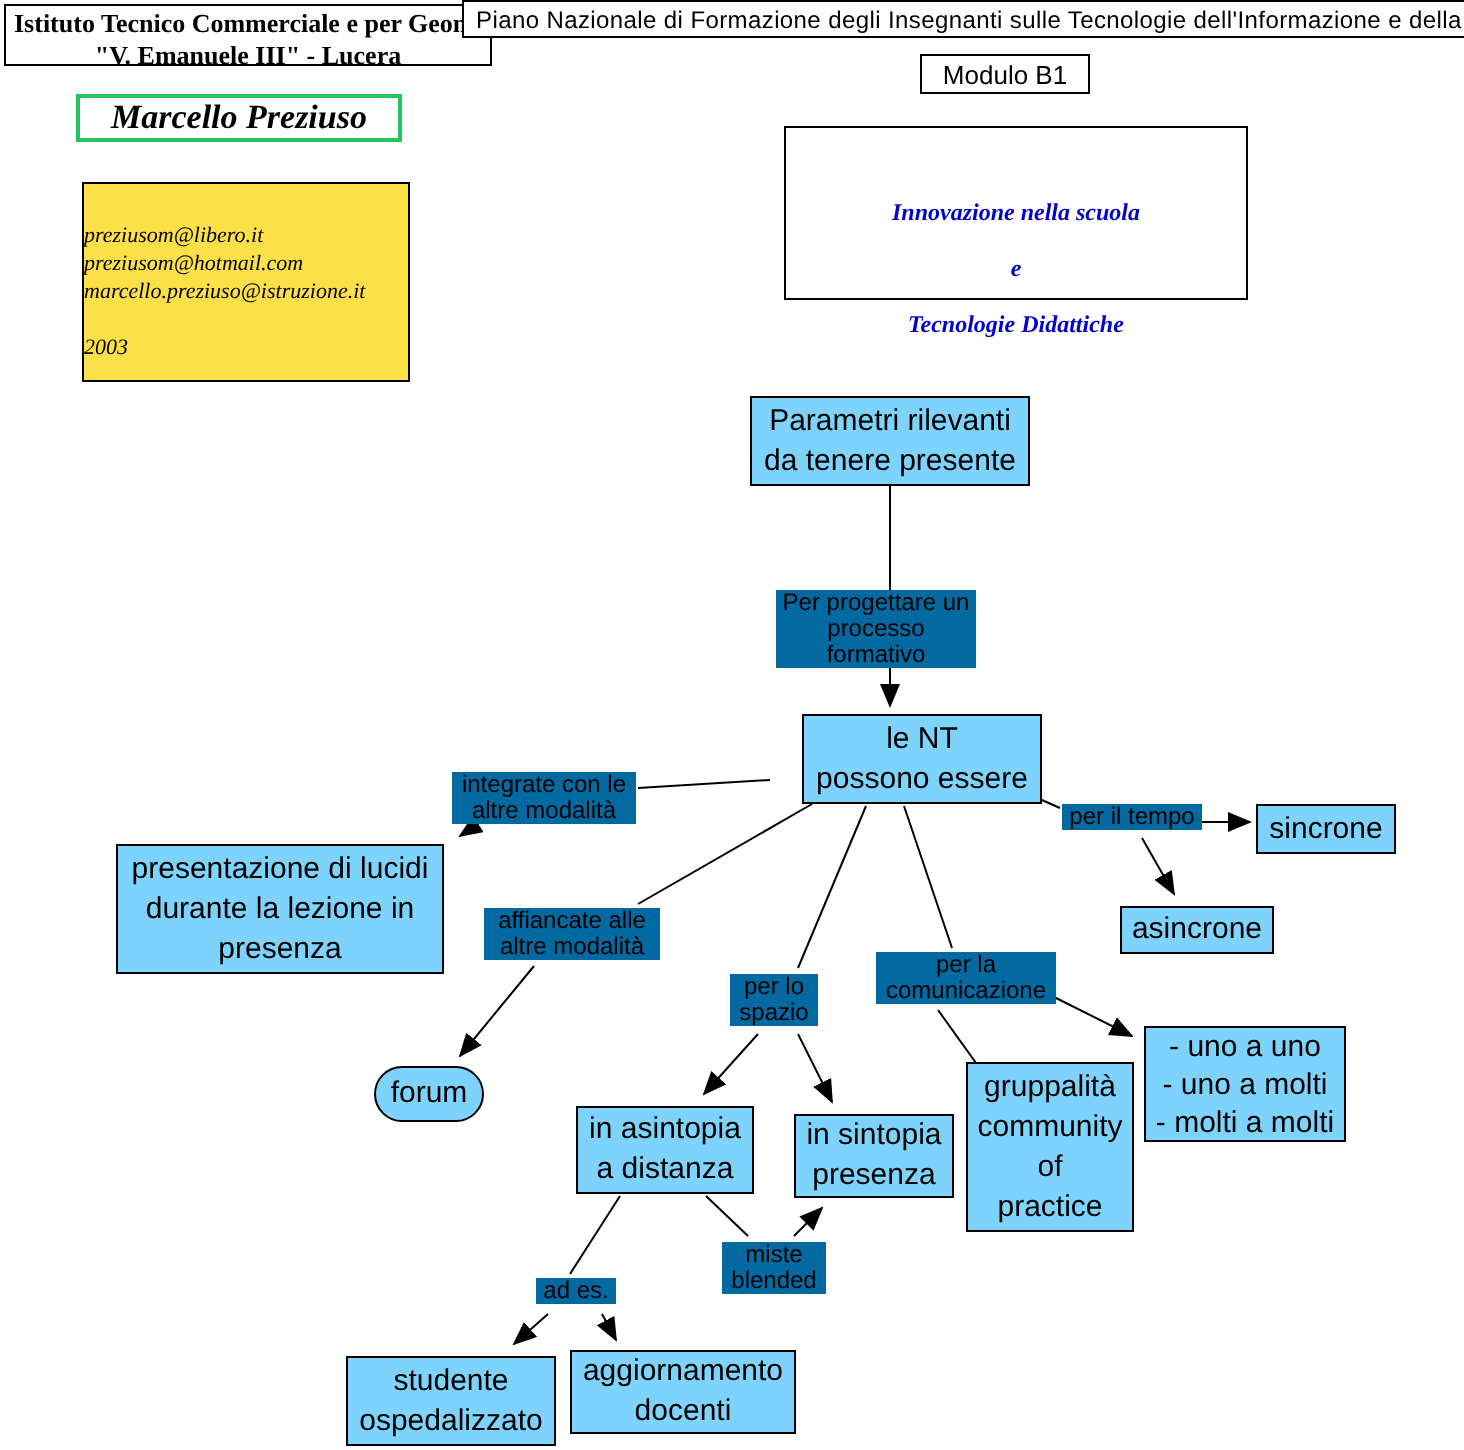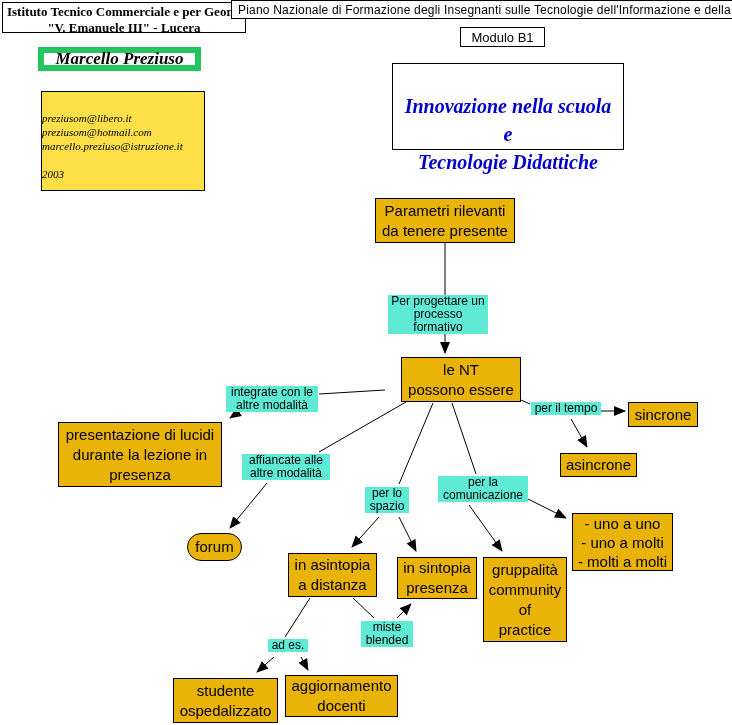--- a/index.html
+++ b/index.html
@@ -3,44 +3,44 @@
 <meta charset="utf-8">
 <style>
   html,body{margin:0;padding:0;background:#fff;}
   .canvas{position:relative;width:732px;height:725px;background:#ffffff;overflow:hidden;
           font-family:"Liberation Sans",sans-serif;color:#000;}
   .abs{position:absolute;box-sizing:border-box;}
   svg.wires{position:absolute;left:0;top:0;z-index:1;}
   svg.wires line{stroke:#000;stroke-width:1;}
 
   
-  .node{border:1px solid #000;background:#eab308;z-index:2;
+  .node{border:1px solid #000;background:#7dd3fc;z-index:2;
         display:flex;align-items:center;justify-content:center;text-align:center;
         font-size:15px;line-height:20px;white-space:pre-line;}
   
-  .lbl{z-index:2;background:#5eead4;text-align:center;font-size:12px;line-height:13px;white-space:pre-line;}
+  .lbl{z-index:2;background:#0369a1;text-align:center;font-size:12px;line-height:13px;white-space:pre-line;}
 
   
   .institute{left:2px;top:2px;width:244px;height:31px;border:1px solid #000;background:#fff;z-index:3;
              font-family:"Liberation Serif",serif;font-weight:bold;font-size:13px;overflow:hidden;}
   .institute .l1{white-space:nowrap;padding:1px 0 0 4px;}
   .institute .l2{text-align:center;}
   .banner{left:231px;top:0;width:502px;height:19px;border:1px solid #000;background:#fff;z-index:4;
           font-size:12px;letter-spacing:.2px;white-space:nowrap;overflow:hidden;
           display:flex;align-items:center;padding-left:6px;}
-  .author{left:38px;top:47px;width:163px;height:24px;border:6px solid #22c55e;background:#fff;z-index:2;
+  .author{left:38px;top:47px;width:163px;height:24px;border:2px solid #22c55e;background:#fff;z-index:2;
           font-family:"Liberation Serif",serif;font-style:italic;font-weight:bold;font-size:17px;
           display:flex;align-items:center;justify-content:center;}
   .contacts{left:41px;top:91px;width:164px;height:100px;border:1px solid #000;background:#fde047;z-index:2;
             font-family:"Liberation Serif",serif;font-style:italic;font-size:11px;line-height:14px;
             text-align:left;white-space:pre-line;padding-top:5px;}
   .module{left:460px;top:27px;width:85px;height:20px;border:1px solid #000;background:#fff;z-index:2;
           font-size:13px;display:flex;align-items:center;justify-content:center;}
   .course-title{left:392px;top:63px;width:232px;height:87px;border:1px solid #000;background:#fff;z-index:2;
-                font-family:"Liberation Serif",serif;font-style:italic;font-weight:bold;font-size:20px;
+                font-family:"Liberation Serif",serif;font-style:italic;font-weight:bold;font-size:12px;
                 line-height:28px;color:#0000CC;text-align:center;white-space:pre-line;}
 </style>
 </head>
 <body>
 
 <div class="canvas">
 
   <svg class="wires" width="732" height="725">
     <defs>
       <marker id="arrow" markerWidth="13" markerHeight="11" refX="11" refY="5" orient="auto" markerUnits="userSpaceOnUse">
@@ -99,21 +99,21 @@
   <div class="abs node" style="left:385px;top:357px;width:120px;height:45px;margin-left:16px;">le NT
 possono essere</div>
   <div class="abs node" style="left:58px;top:422px;width:164px;height:65px;">presentazione di lucidi
 durante la lezione in
 presenza</div>
   <div class="abs node" style="left:187px;top:533px;width:55px;height:28px;border-radius:14px;">forum</div>
   <div class="abs node" style="left:288px;top:553px;width:89px;height:44px;">in asintopia
 a distanza</div>
   <div class="abs node" style="left:397px;top:557px;width:80px;height:42px;">in sintopia
 presenza</div>
-  <div class="abs node" style="left:483px;top:557px;width:84px;height:85px;">gruppalità
+  <div class="abs node" style="left:483px;top:531px;width:84px;height:85px;">gruppalità
 community
 of
 practice</div>
   <div class="abs node" style="left:628px;top:402px;width:70px;height:25px;">sincrone</div>
   <div class="abs node" style="left:560px;top:453px;width:77px;height:24px;">asincrone</div>
   <div class="abs node" style="left:572px;top:513px;width:101px;height:58px;line-height:19px;">- uno a uno
 - uno a molti
 - molti a molti</div>
   <div class="abs node" style="left:173px;top:678px;width:105px;height:45px;">studente
 ospedalizzato</div>

